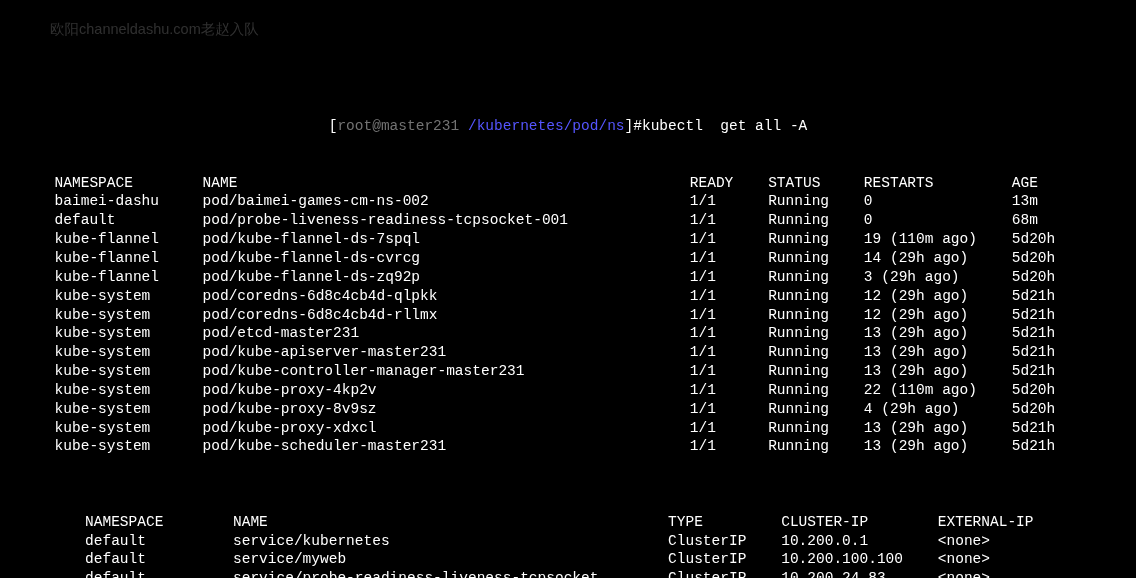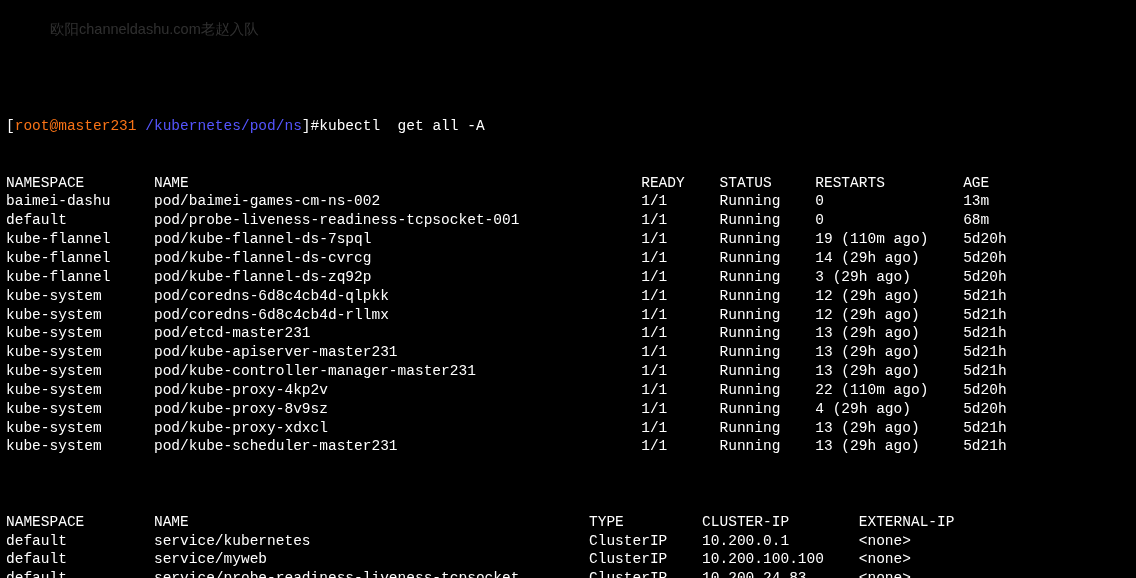--- a/index.html
+++ b/index.html
@@ -1,32 +1,33 @@
 <!DOCTYPE html>
 <html><head>
   <meta charset="utf-8">
   <style>
     * {
       margin: 0;
       padding: 0;
       box-sizing: border-box;
+      text-align: center;
     }
     body {
       background-color: #000000;
       color: #ffffff;
       font-family: "Consolas", "Monaco", "Courier New", monospace;
       font-size: 14.5px;
       line-height: 1.3;
       padding: 4px 6px;
       white-space: pre;
       overflow-x: hidden;
       width: 1136px;
     }
     .prompt-user-host {
-      color: #f97316;
+      color: #737373;
     }
     .prompt-path {
       color: #5555ff;
     }
     .prompt-text {
       color: #ffffff;
     }
     .watermark {
       color: #888888;
       opacity: 0.35;

